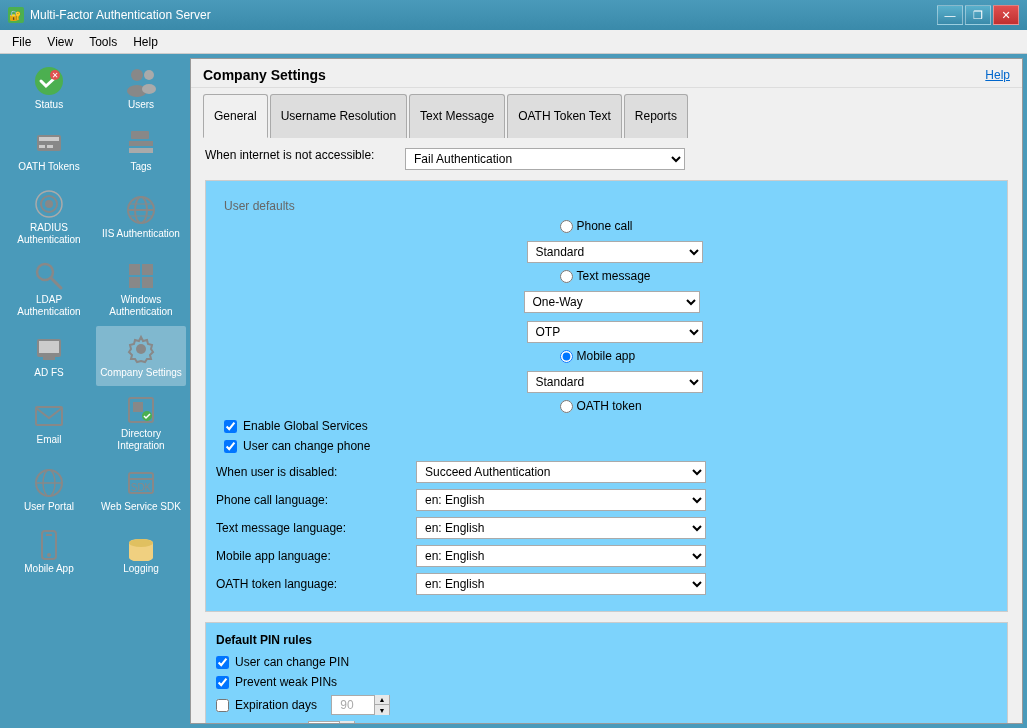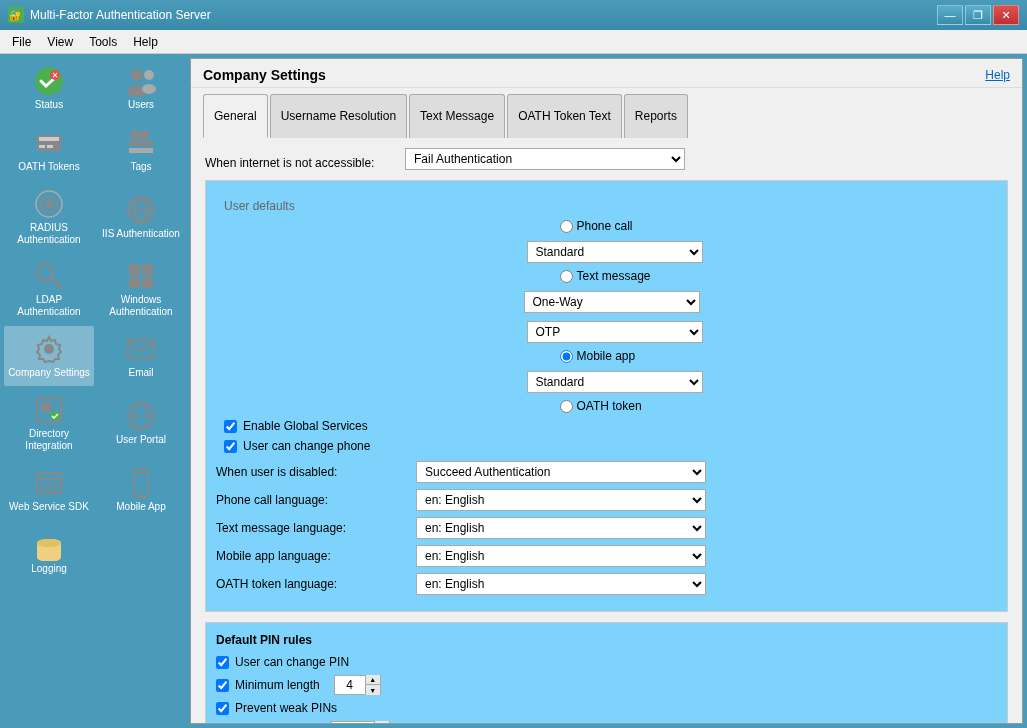--- a/index.html
+++ b/index.html
@@ -126,21 +126,21 @@
       background: #f0f0f0;
       border-bottom: 1px solid #f0f0f0;
       z-index: 1;
       font-weight: normal;
     }
 
     
     .settings-content { padding: 10px 14px; flex: 1; overflow-y: auto; }
 
     
-    .form-row { display: flex; align-items: flex-end; margin-bottom: 8px; }
+    .form-row { display: flex; align-items: flex-start; margin-bottom: 8px; }
     .form-label { min-width: 200px; font-size: 12px; color: #000; }
 
     select {
       border: 1px solid #aaa;
       background: white;
       font-size: 12px;
       padding: 2px 4px;
       height: 22px;
       cursor: pointer;
     }
@@ -322,20 +322,30 @@
           <svg width="32" height="32" viewBox="0 0 32 32">
             <rect x="4" y="4" width="11" height="11" fill="#888"></rect>
             <rect x="17" y="4" width="11" height="11" fill="#888"></rect>
             <rect x="4" y="17" width="11" height="11" fill="#888"></rect>
             <rect x="17" y="17" width="11" height="11" fill="#888"></rect>
           </svg>
         </div>
         <span class="sidebar-item-label">Windows Authentication</span>
       </div>
 
+      <div class="sidebar-item">
+        <div class="sidebar-item-icon">
+          <svg width="32" height="32" viewBox="0 0 32 32">
+            <rect x="4" y="6" width="24" height="18" rx="2" fill="#888"></rect>
+            <rect x="6" y="8" width="20" height="12" fill="#ccc"></rect>
+            <rect x="10" y="24" width="12" height="3" fill="#888"></rect>
+          </svg>
+        </div>
+        <span class="sidebar-item-label">AD FS</span>
+      </div>
 
       <div class="sidebar-item active">
         <div class="sidebar-item-icon">
           <svg width="32" height="32" viewBox="0 0 32 32">
             <circle cx="16" cy="16" r="5" fill="#888"></circle>
             <path d="M16 4 L18 8 L22 7 L23 11 L27 12 L26 16 L28 19 L25 22 L26 26 L22 26 L20 29 L16 28 L12 29 L10 26 L6 26 L7 22 L4 19 L6 16 L5 12 L9 11 L10 7 L14 8 Z" fill="none" stroke="#888" stroke-width="2"></path>
           </svg>
         </div>
         <span class="sidebar-item-label">Company Settings</span>
       </div>
@@ -547,31 +557,20 @@
       </div>
 
       <div class="settings-box">
         <div class="pin-section-title">Default PIN rules</div>
 
         <label class="checkbox-row">
           <input type="checkbox" checked="" style="">
           <span>User can change PIN</span>
         </label>
 
-        <label class="checkbox-row">
-          <input type="checkbox" checked="" style="">
-          <span>Minimum length</span>
-          <div class="spinbox" style="margin-left: 8px;">
-            <input type="text" value="4" style="">
-            <div class="spinbox-btns">
-              <button class="spinbox-btn">▲</button>
-              <button class="spinbox-btn">▼</button>
-            </div>
-          </div>
-        </label>
 
         <label class="checkbox-row">
           <input type="checkbox" checked="" style="">
           <span>Prevent weak PINs</span>
         </label>
 
         <label class="checkbox-row">
           <input type="checkbox" style="">
           <span>Expiration days</span>
           <div class="spinbox" style="margin-left: 8px; gap: 12px;">

